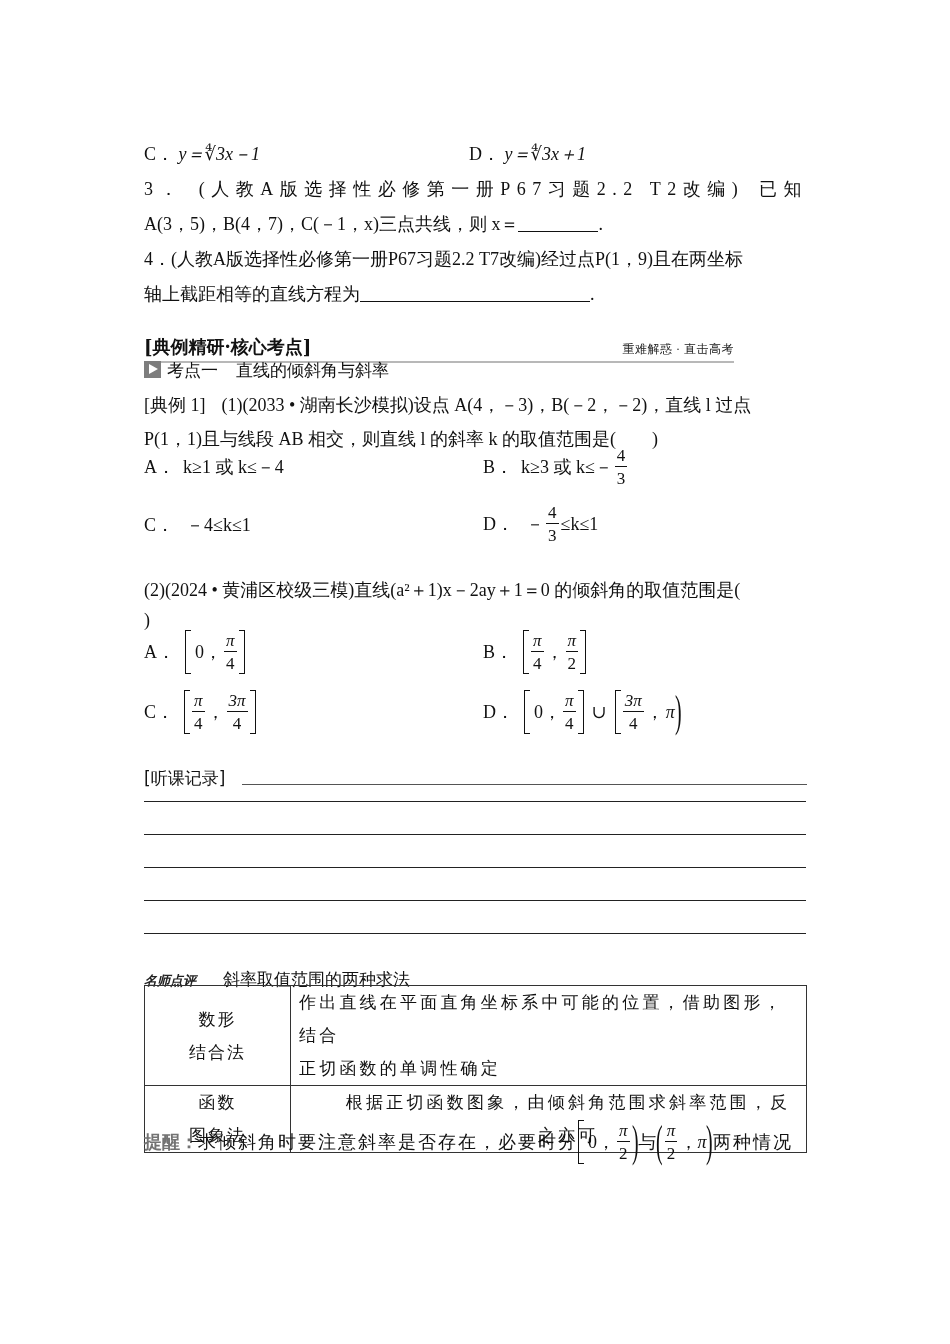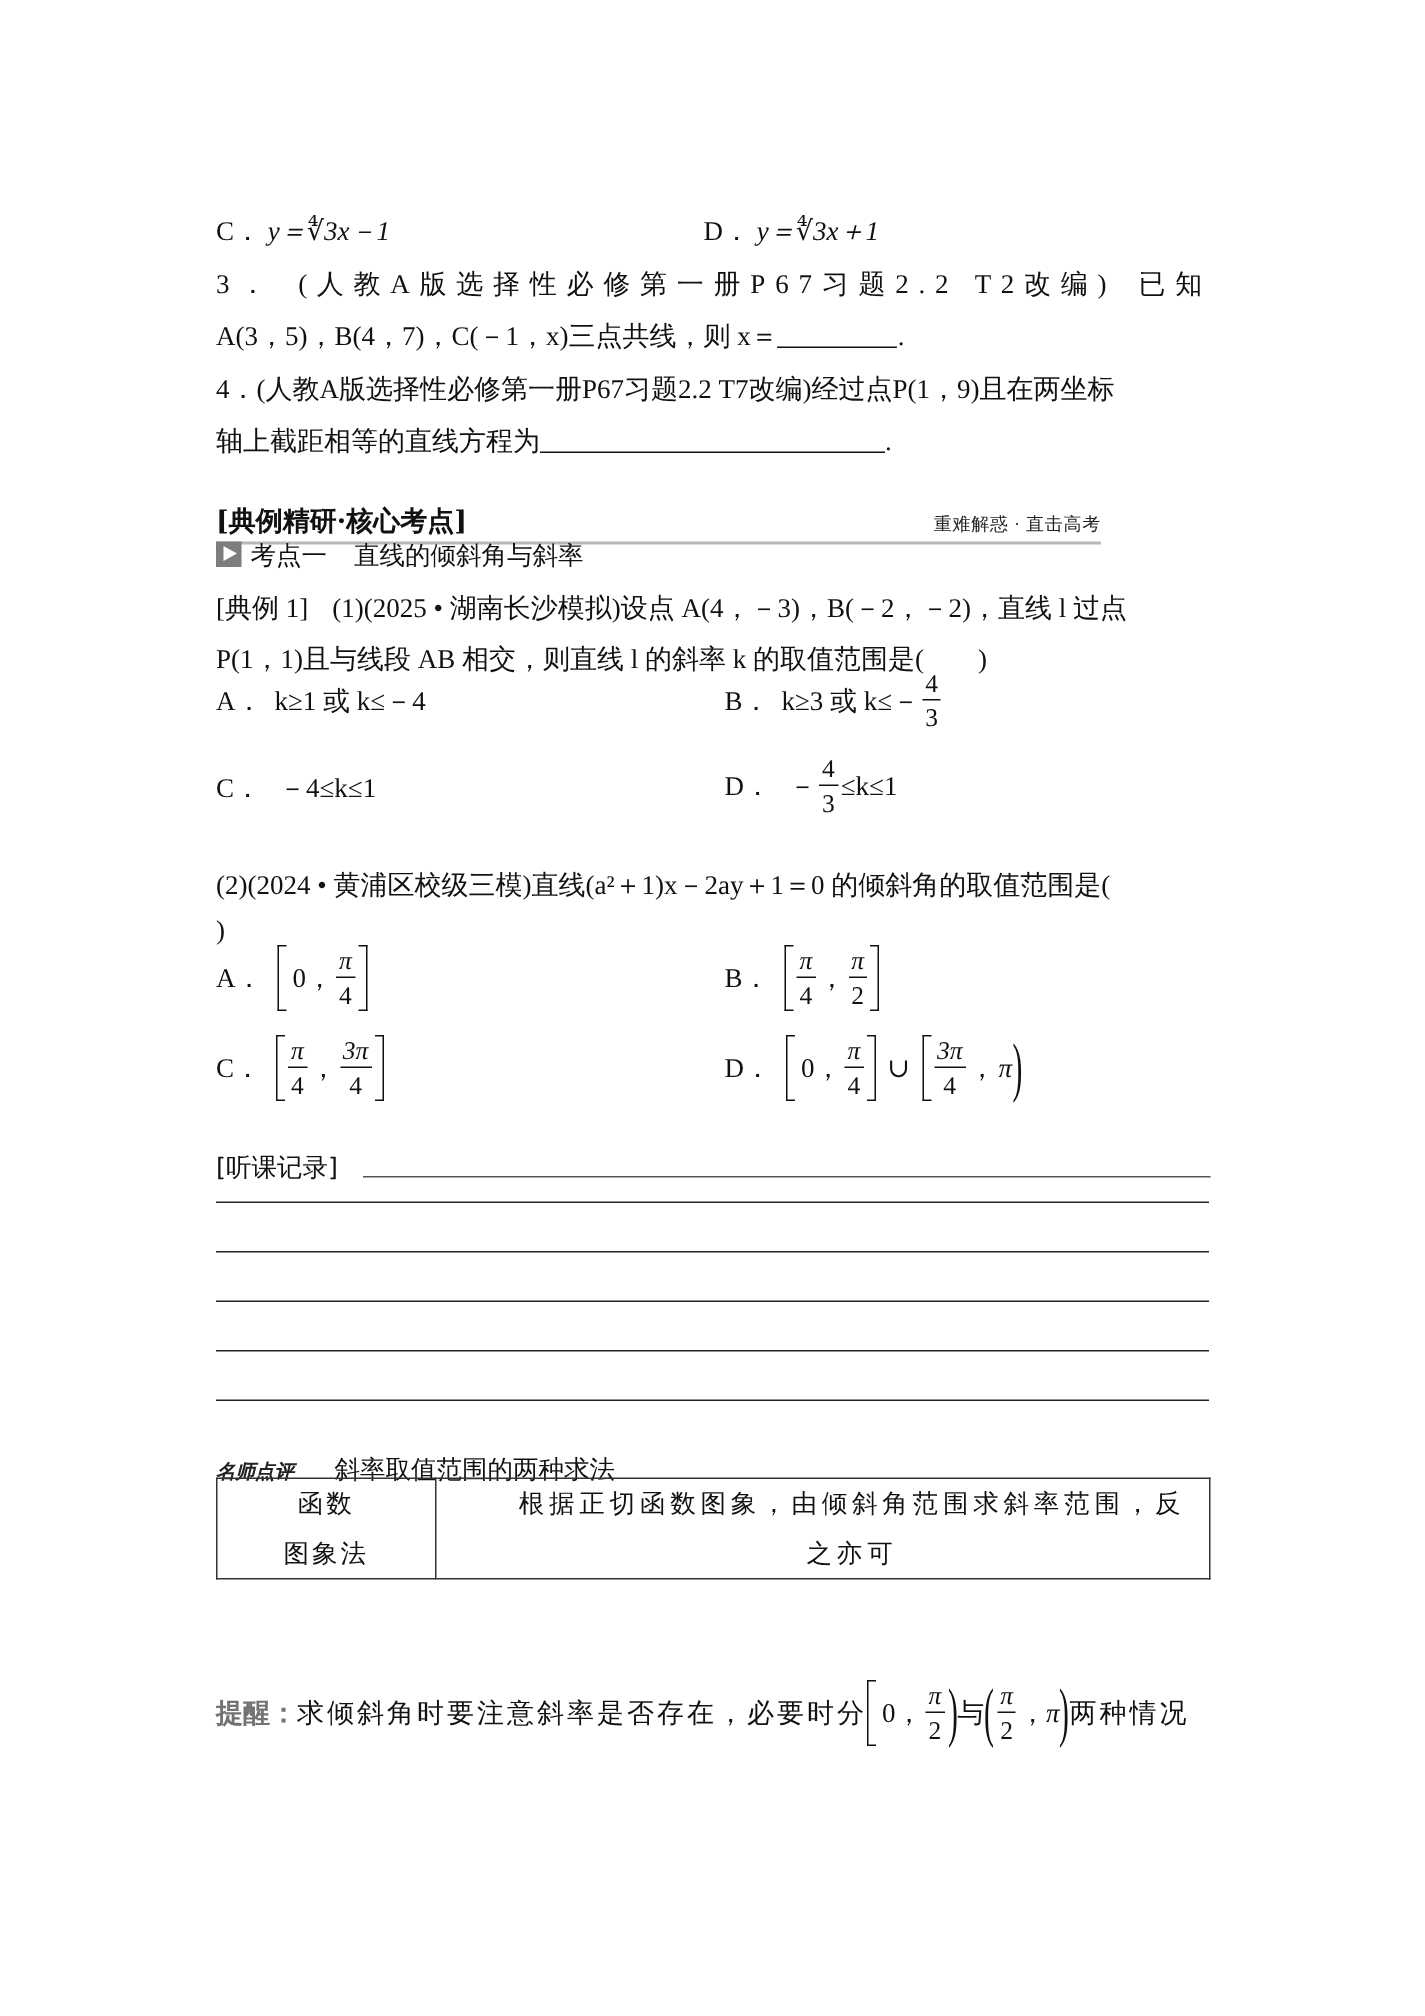--- a/index.html
+++ b/index.html
@@ -62,21 +62,21 @@
 <div class="section-bar">
   <span class="section-title">[典例精研·核心考点]</span>
   <span class="section-sub">重难解惑 · 直击高考</span>
 </div>
 
 <div class="abs kp-title" style="left:144px;top:343px;">
   <span class="play-icon"></span><span>考点一</span><span style="display:inline-block;width:18px"></span><span>直线的倾斜角与斜率</span>
 </div>
 
 <div class="abs" style="left:144px;top:377px;">
-  <span>[典例 1]</span><span style="display:inline-block;width:16px"></span><span>(1)(2025 • 湖南长沙模拟)设点 A(4，－3)，B(－2，－2)，直线 l 过点</span>
+  <span>[典例 1]</span><span style="display:inline-block;width:16px"></span><span>(1)(2033 • 湖南长沙模拟)设点 A(4，－3)，B(－2，－2)，直线 l 过点</span>
 </div>
 <div class="abs" style="left:144px;top:411px;">P(1，1)且与线段 AB 相交，则直线 l 的斜率 k 的取值范围是(　　)</div>
 
 <div class="opt" style="left:144px;top:452px;height:30px;">
   <span>A．</span>
     <span style="width:8px"></span>
     <span>k≥1 或 k≤－4</span>
 </div>
 <div class="opt" style="left:483px;top:445px;height:44px;">
   <span>B．</span>
@@ -179,20 +179,30 @@
 <div class="line" style="top:933px;"></div>
 
 <div class="abs" style="left:144px;top:952px;">
   <span class="badge">名师点评</span>
   <span style="display:inline-block;width:18px"></span>
   <span style="font-family:'DejaVu Sans',sans-serif;font-size:17px;">斜率取值范围的两种求法</span>
 </div>
 
 <table class="cmp">
   <tbody>
+      <tr>
+    <td class="h">
+      <div>数形</div>
+      <div>结合法</div>
+    </td>
+    <td class="d">
+      <div>作出直线在平面直角坐标系中可能的位置，借助图形，结合</div>
+      <div>正切函数的单调性确定</div>
+    </td>
+  </tr>
   <tr>
     <td class="h">
       <div>函数</div>
       <div>图象法</div>
     </td>
     <td class="d" style="text-align:center;padding-left:47px;">
       <div>根据正切函数图象，由倾斜角范围求斜率范围，反之亦可</div>
     </td>
   </tr>
 </tbody>

